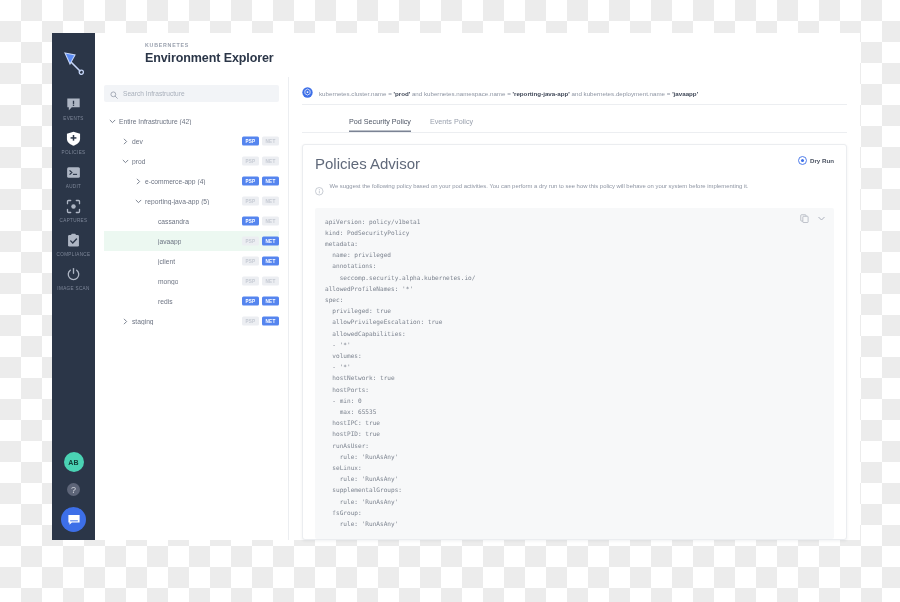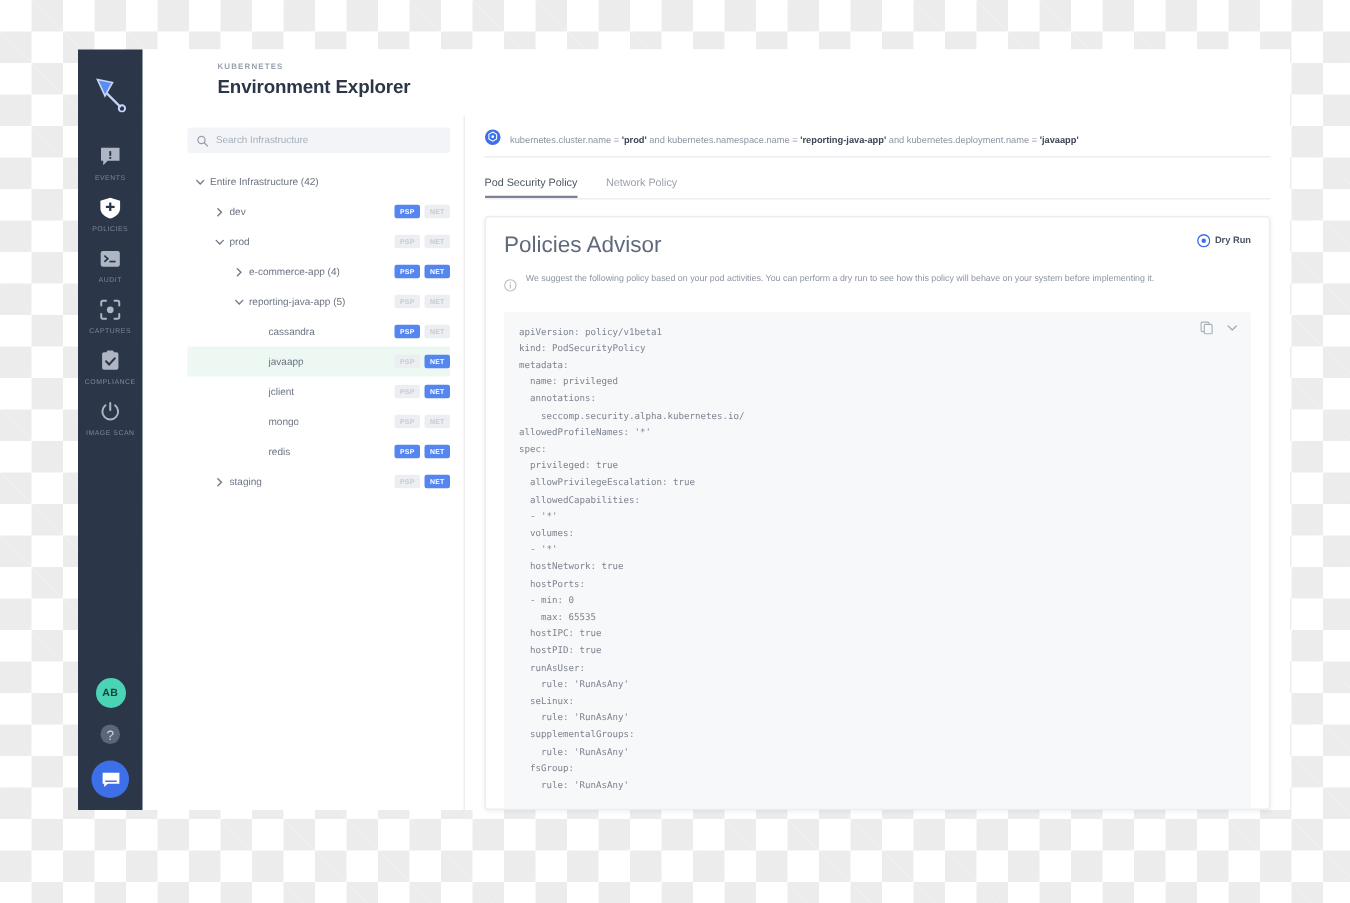--- a/index.html
+++ b/index.html
@@ -118,21 +118,21 @@
     font-weight: bold;
   }
   .page-title {
     margin-top: 3px;
     font-size: 12.5px;
     font-weight: bold;
     color: #2b3648;
     letter-spacing: -.1px;
   }
 
-  .body-row { flex: 1; display: flex; min-height: 0; padding-left: 21px; }
+  .body-row { flex: 1; display: flex; min-height: 0; }
 
   
   .tree-panel {
     width: 194px; flex: 0 0 194px;
     border-right: 1px solid #eceef1;
     padding: 8px 9px 0 9px;
     background: #ffffff;
   }
   .search {
     height: 17px;
@@ -223,20 +223,21 @@
   .tab {
     font-size: 7.2px;
     color: #9aa1ae;
     padding-bottom: 6px;
     cursor: pointer;
     white-space: nowrap;
   }
   .tab.active {
     color: #4d5564;
     box-shadow: inset 0 -1.5px 0 0 #7b8394;
+    margin-left: 47px;
   }
 
   
   .card {
     margin-top: 11px;
     background: #ffffff;
     border: 1px solid #ebedf0;
     border-radius: 3px;
     box-shadow: 0 1px 3px rgba(40,50,70,.07);
     padding: 10px 12px 0 12px;
@@ -538,21 +539,21 @@
               <circle cx="7" cy="7" r="6.6" fill="#3d6fe8"></circle>
               <path d="M7 2.6 10.3 4.5v3.9L7 10.3 3.7 8.4V4.5z" fill="none" stroke="#ffffff" stroke-width=".9"></path>
               <circle cx="7" cy="6.5" r="1.2" fill="#ffffff"></circle>
             </svg>
           </span>
           <div class="fquery" id="fquery"><span>kubernetes.cluster.name = </span><b>'prod'</b><span> and kubernetes.namespace.name = </span><b>'reporting-java-app'</b><span> and kubernetes.deployment.name = </span><b>'javaapp'</b></div>
         </div>
 
         <div class="tabs">
           <div class="tab active">Pod Security Policy</div>
-          <div class="tab">Network Policy</div>
+          <div class="tab">Events Policy</div>
         </div>
 
         <div class="card">
 
           <div class="card-head">
             <div class="card-title">Policies Advisor</div>
             <div class="dry-run">
               <span style="display:flex">
                 <svg width="9" height="9" viewBox="0 0 12 12">
                   <circle cx="6" cy="6" r="5.3" fill="none" stroke="#3d6fe8" stroke-width="1.2"></circle>

